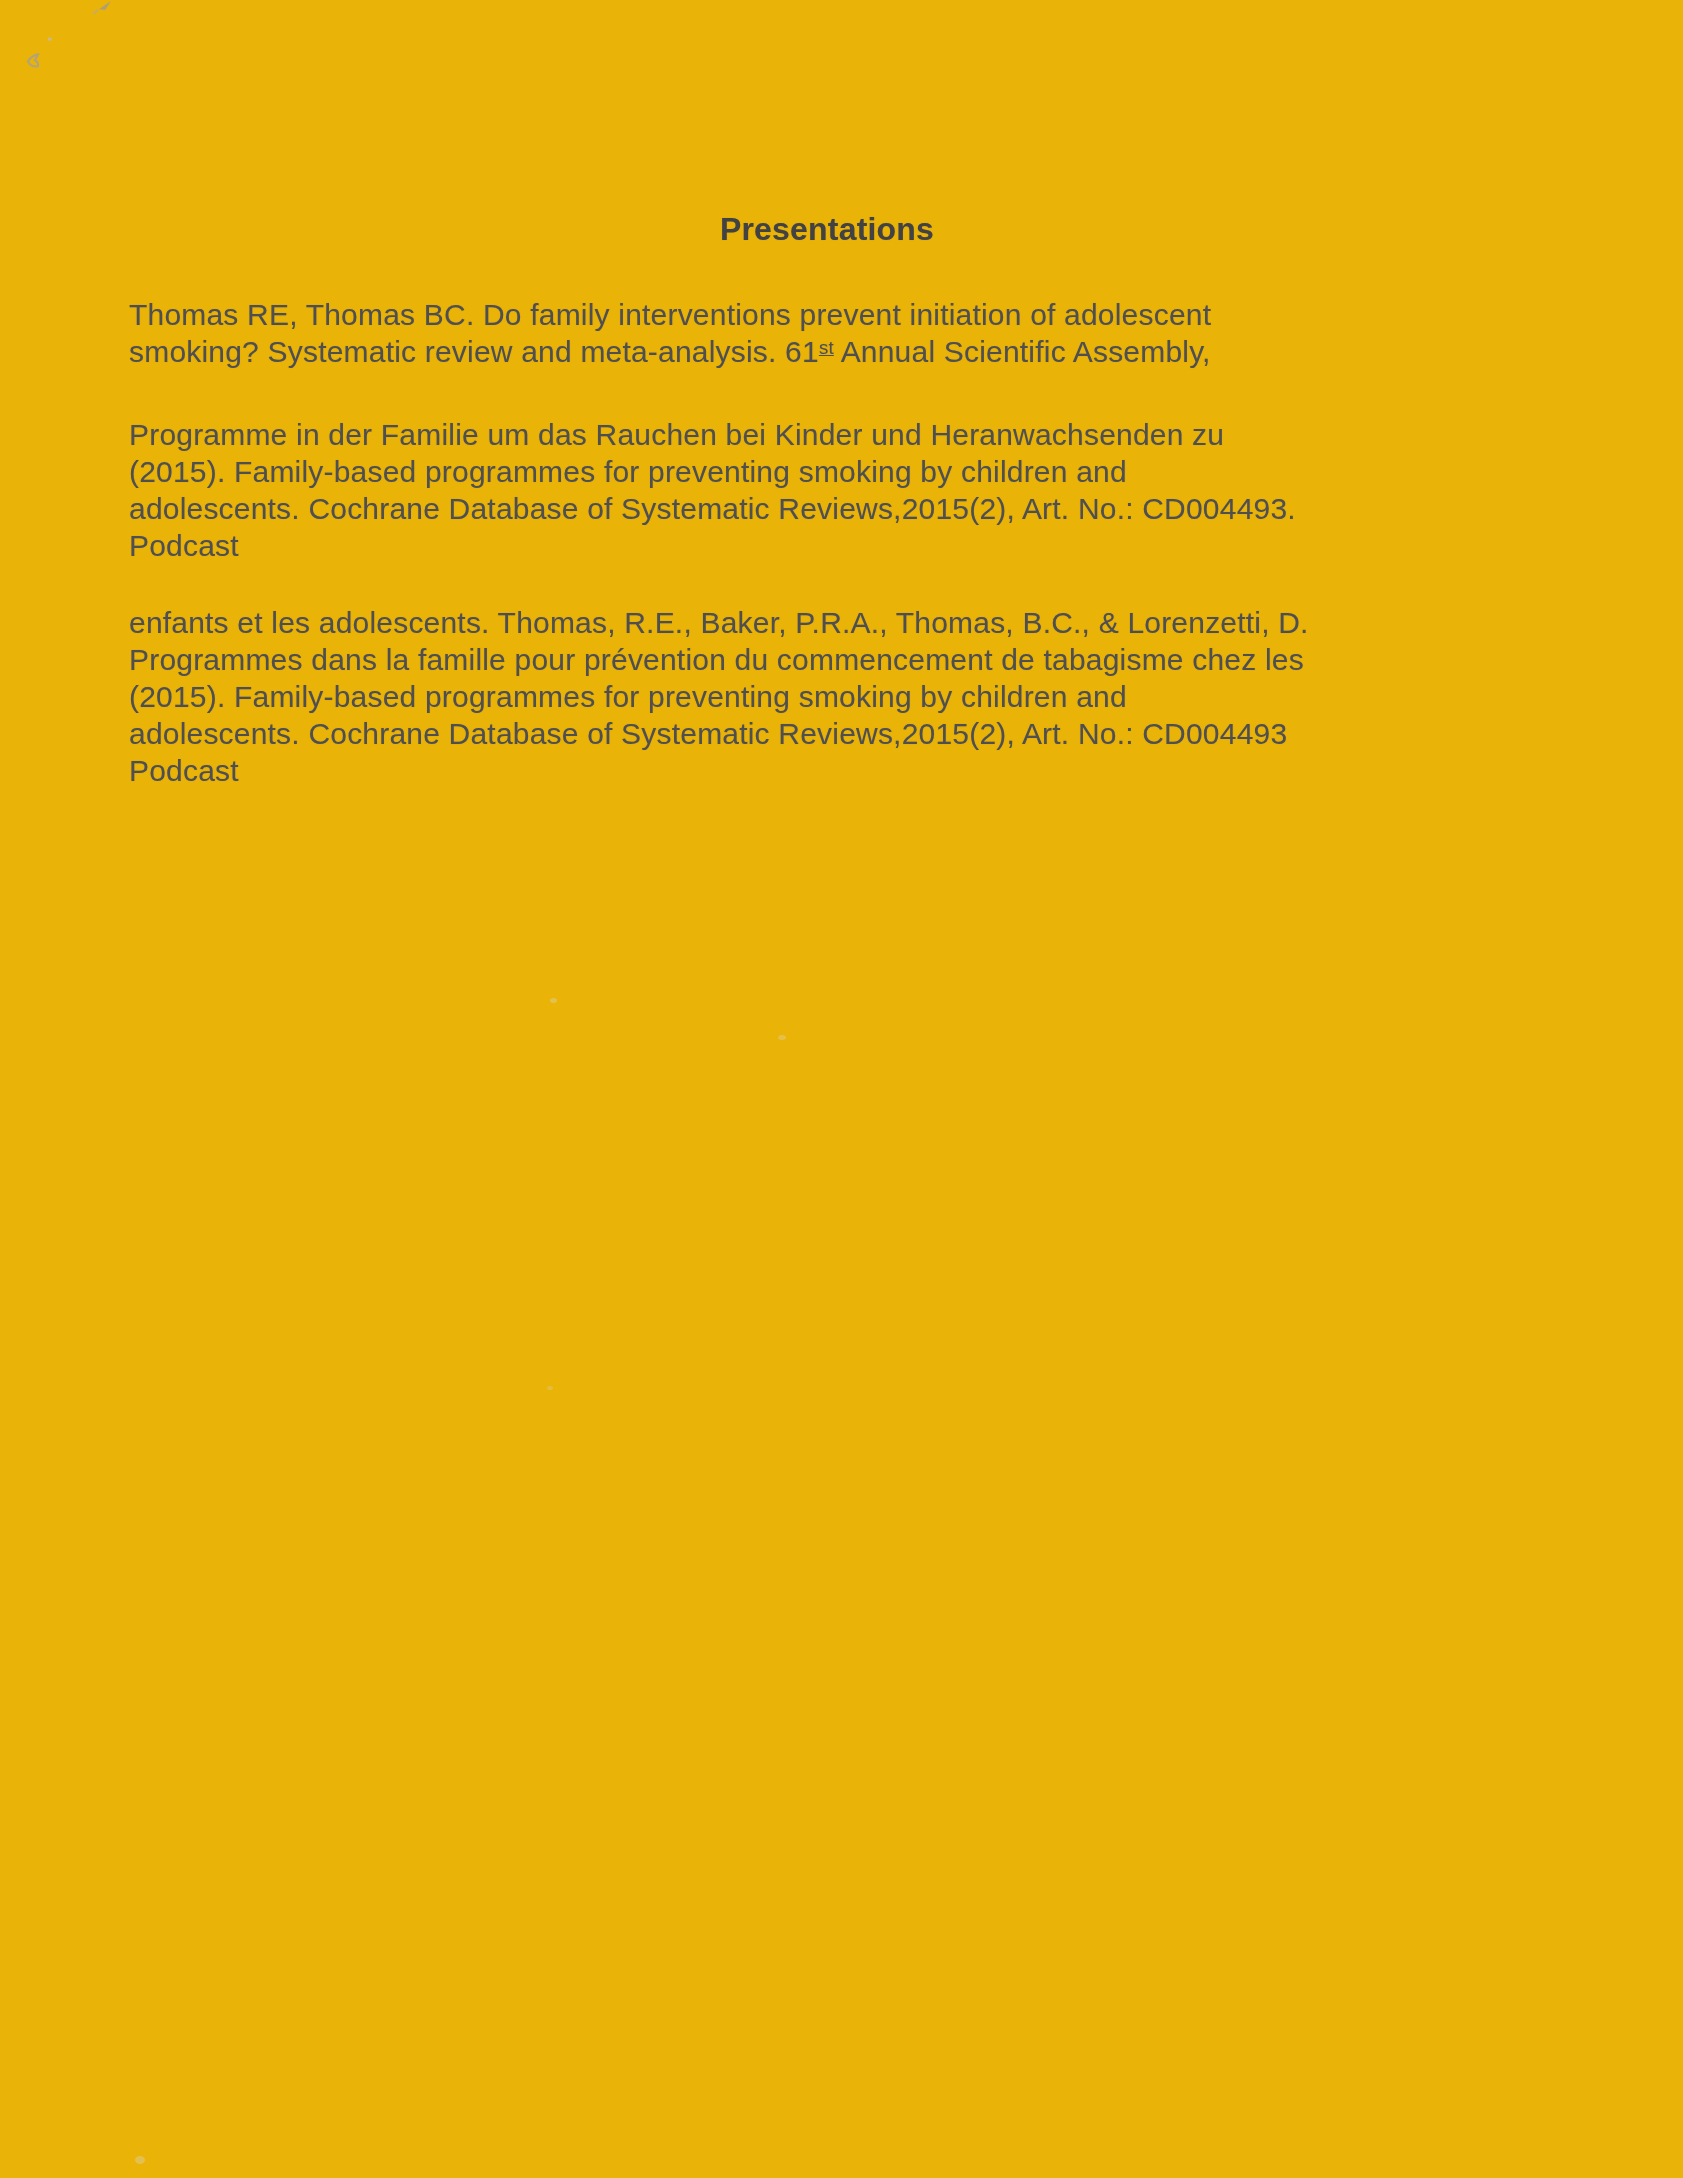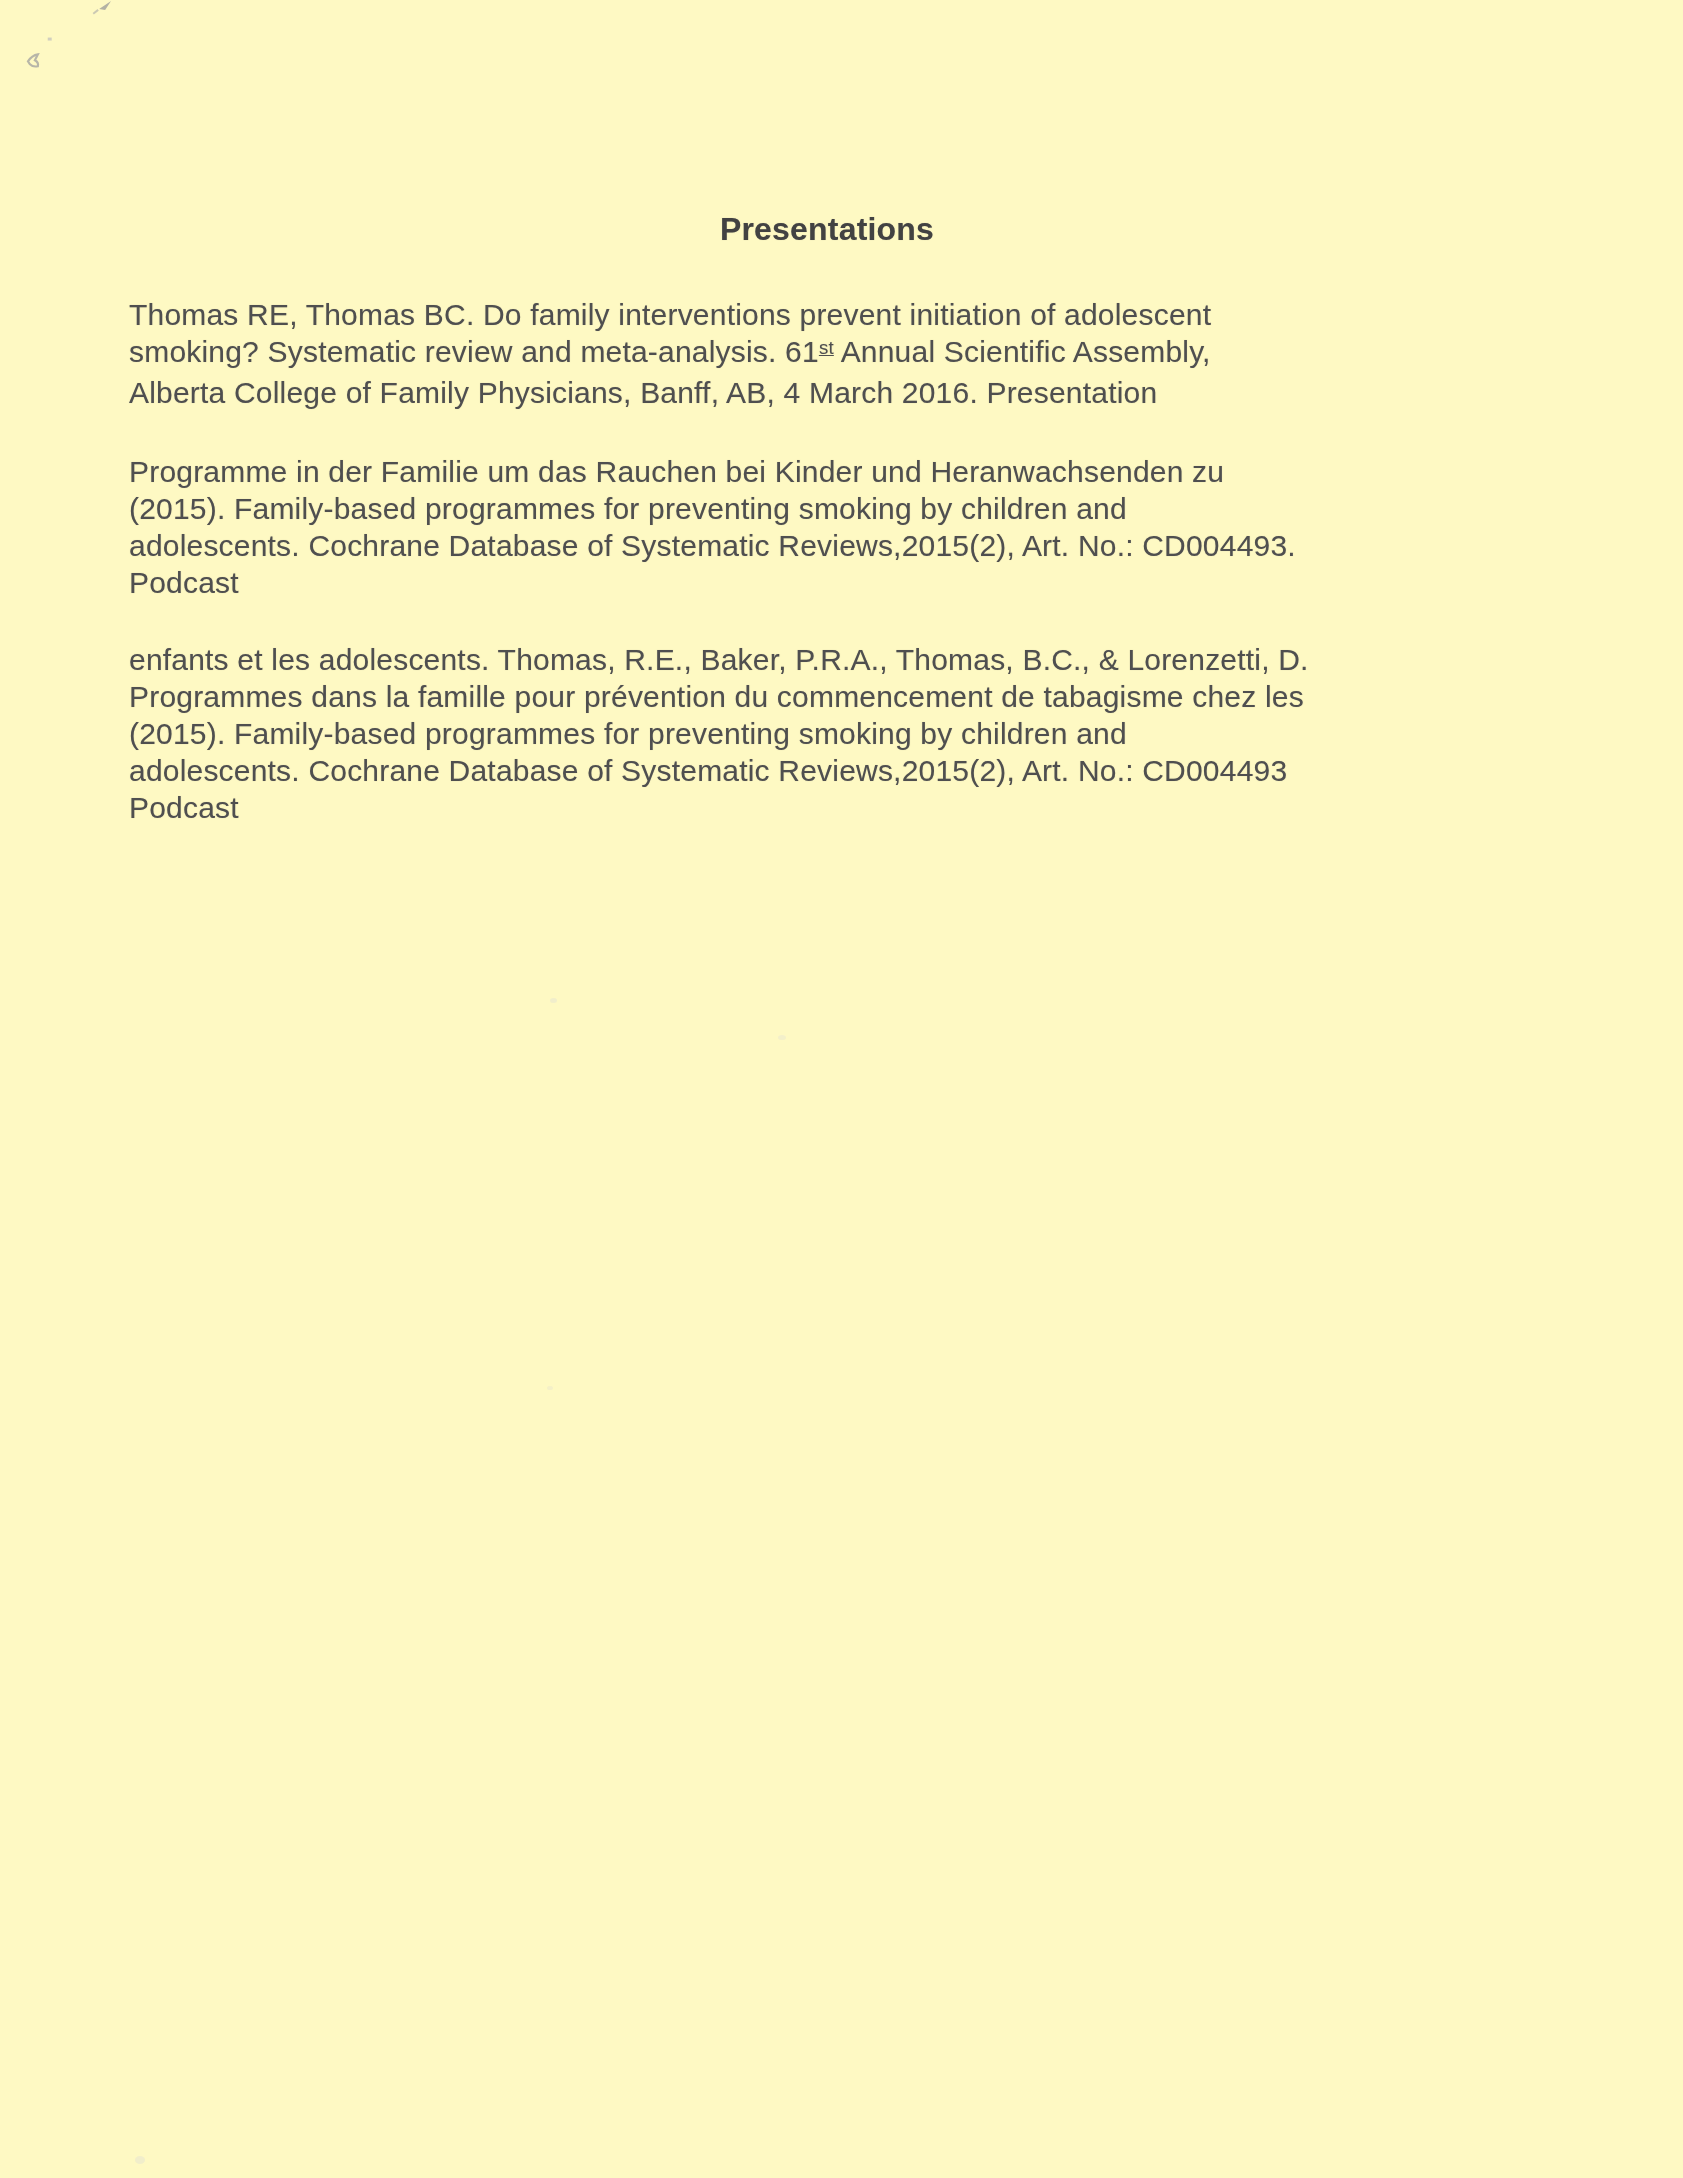--- a/index.html
+++ b/index.html
@@ -10,21 +10,21 @@
     width: 1683px;
     height: 2178px;
     background: #ffffff;
     position: relative;
     overflow: hidden;
     font-family: "Liberation Sans", sans-serif;
   }
   .page {
     position: absolute;
     inset: 0;
-    background: #fef9c3;
+    background: #eab308;
   }
   .content {
     position: absolute;
     left: 129px;
     top: 210px;
     width: 1396px;
     color: #4f4f4f;
     font-size: 30px;
     line-height: 37px;
     text-shadow: 0 0 1px rgba(100,100,100,0.35);
@@ -92,21 +92,20 @@
   <div class="speck s3"></div>
   <div class="speck s4"></div>
 
   <div class="content">
 
     <h1 class="heading">Presentations</h1>
 
     <div class="para m-para1">
         <div class="line"><span>Thomas RE, Thomas BC. Do family interventions prevent initiation of adolescent</span></div>
         <div class="line"><span>smoking? Systematic review and meta-analysis. 61</span><span class="sup">st</span><span> Annual Scientific Assembly,</span></div>
-        <div class="line"><span>Alberta College of Family Physicians, Banff, AB, 4 March 2016. Presentation</span></div>
       </div>
 
 
     <div class="para m-para2">
         <div class="line"><span>Programme in der Familie um das Rauchen bei Kinder und Heranwachsenden zu</span></div>
         <div class="line"><span>(2015). Family-based programmes for preventing smoking by children and</span></div>
         <div class="line"><span>adolescents. </span><span class="italic">Cochrane Database of Systematic Reviews,2015</span><span>(2), Art. No.: CD004493.</span></div>
         <div class="line"><span>Podcast</span></div>
       </div>
 

